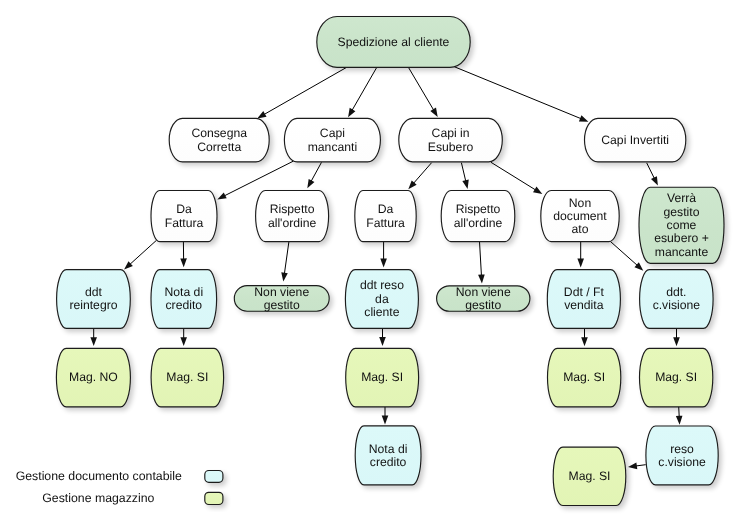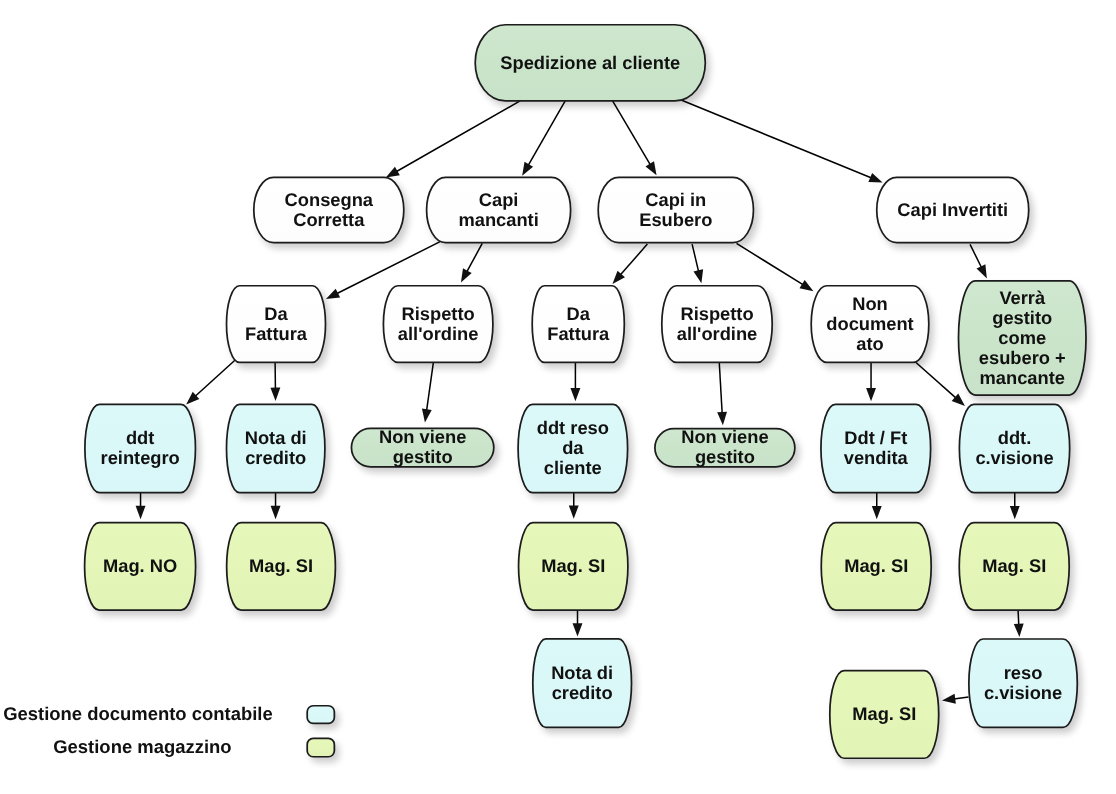--- a/index.html
+++ b/index.html
@@ -1,20 +1,20 @@
 <!DOCTYPE html>
 <html><head>
 <meta charset="utf-8">
 <title>Spedizione al cliente</title>
 <style>
   html,body{margin:0;padding:0;background:#ffffff;
        -webkit-font-smoothing:antialiased;text-rendering:geometricPrecision;}
   body{width:744px;height:529px;overflow:hidden;
        font-family:"Liberation Sans",sans-serif;}
-  #stage{position:relative;width:744px;height:529px;background:#ffffff;font-weight:bold;}
+  #stage{position:relative;width:744px;height:529px;background:#ffffff;}
   svg#diagram{position:absolute;left:0;top:0;display:block;}
   .nodetext{font-family:"Liberation Sans",sans-serif;font-size:12.2px;fill:#111111;opacity:0.995;
             text-anchor:middle;}
   .legtext{font-family:"Liberation Sans",sans-serif;font-size:12.3px;fill:#111111;text-anchor:end;opacity:0.995;}
   .edge{stroke:#000000;stroke-width:1.0;fill:none;}
   .nodeshape{stroke:#1b1b1b;stroke-width:1.15;}
 </style>
 </head>
 <body>
 

